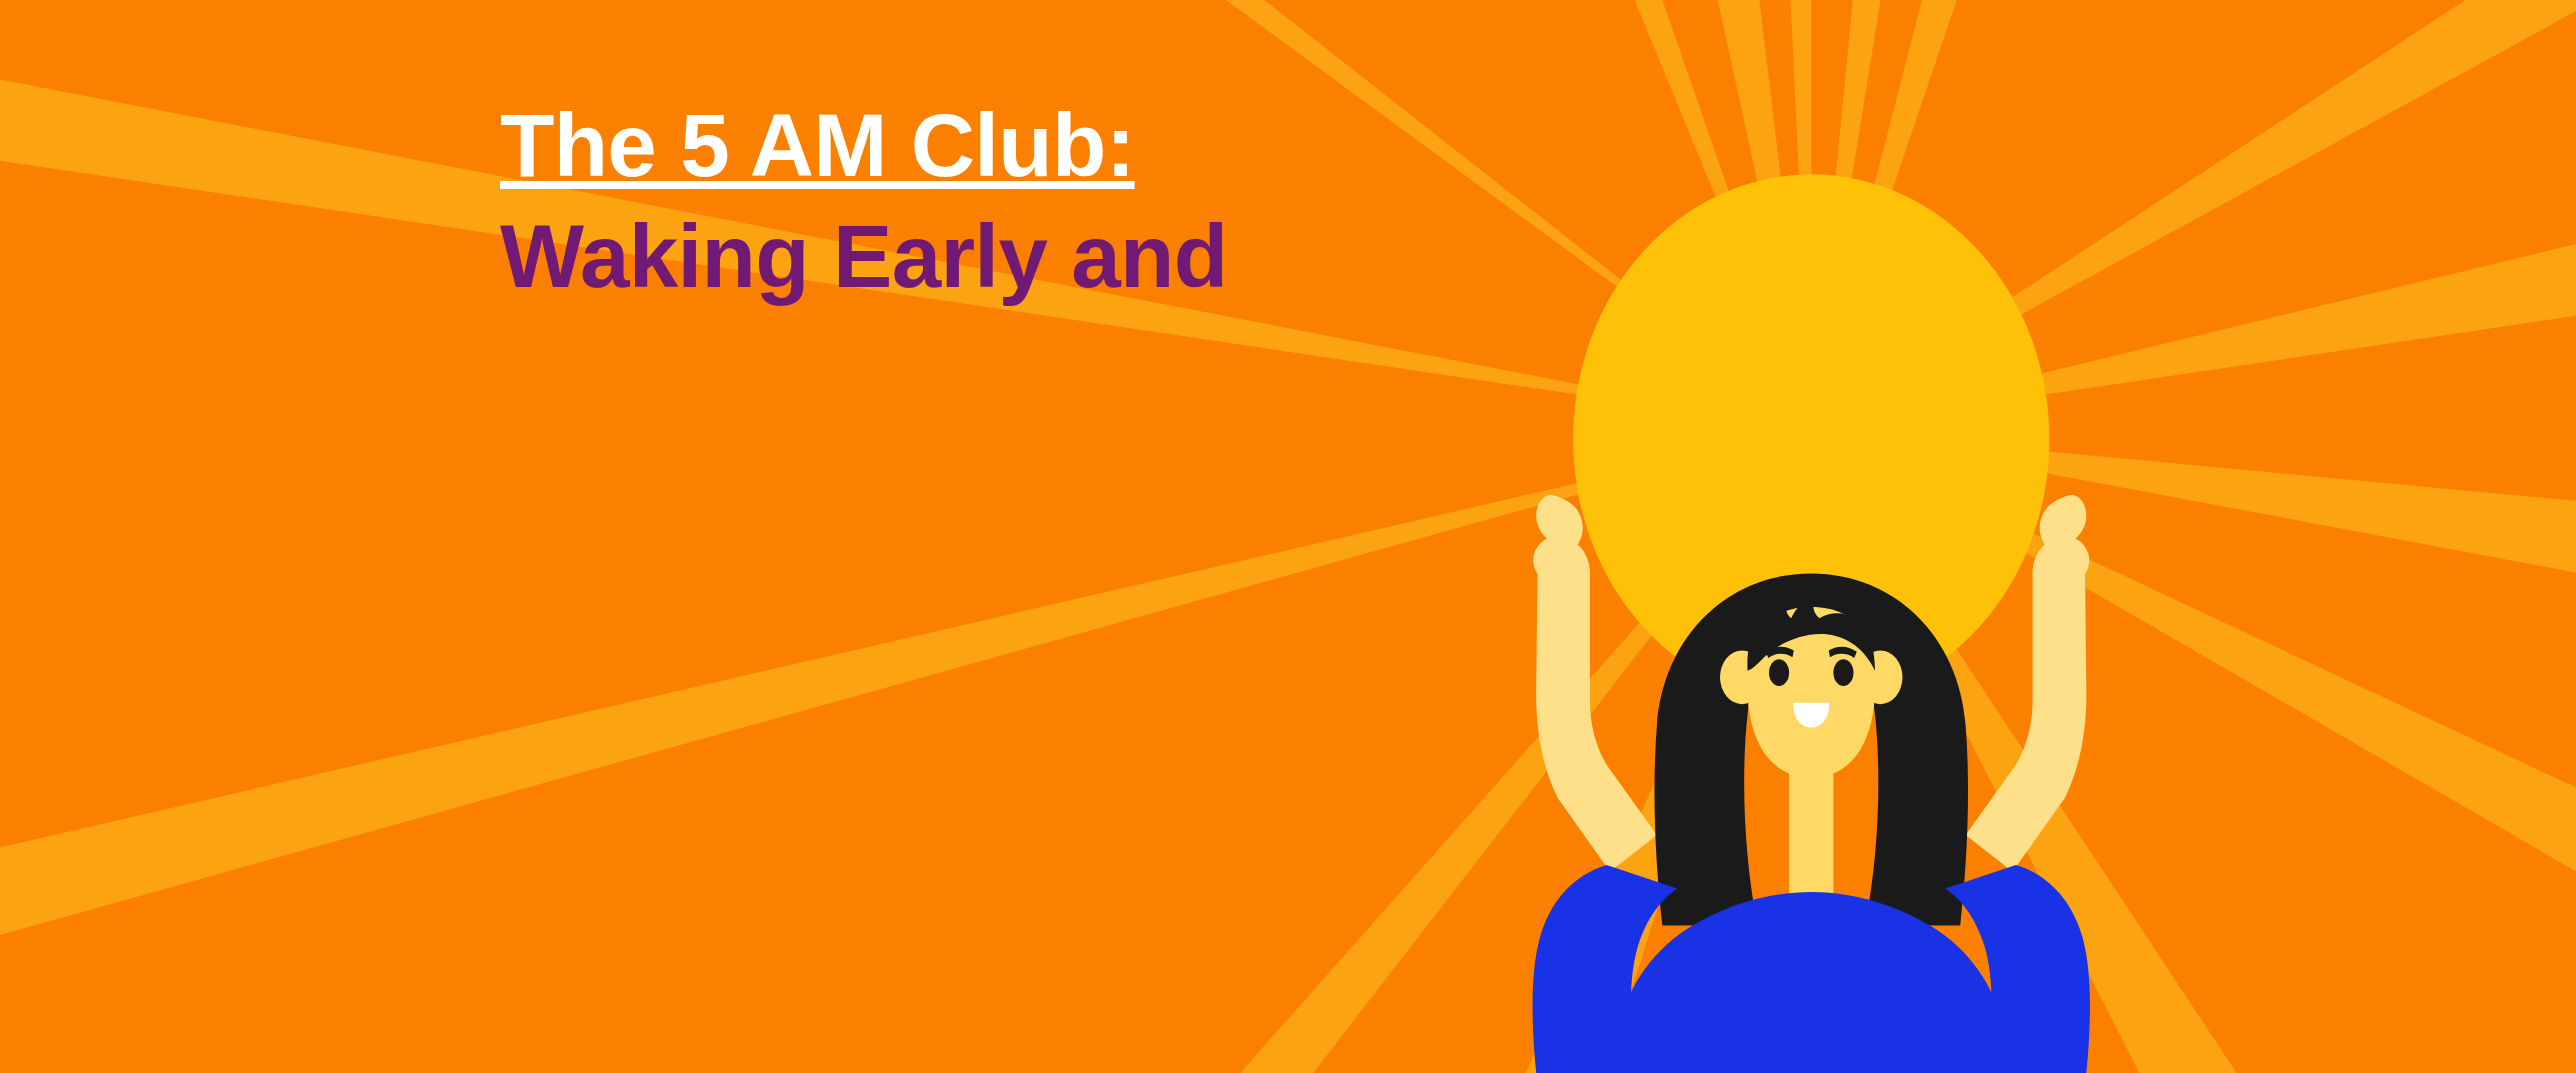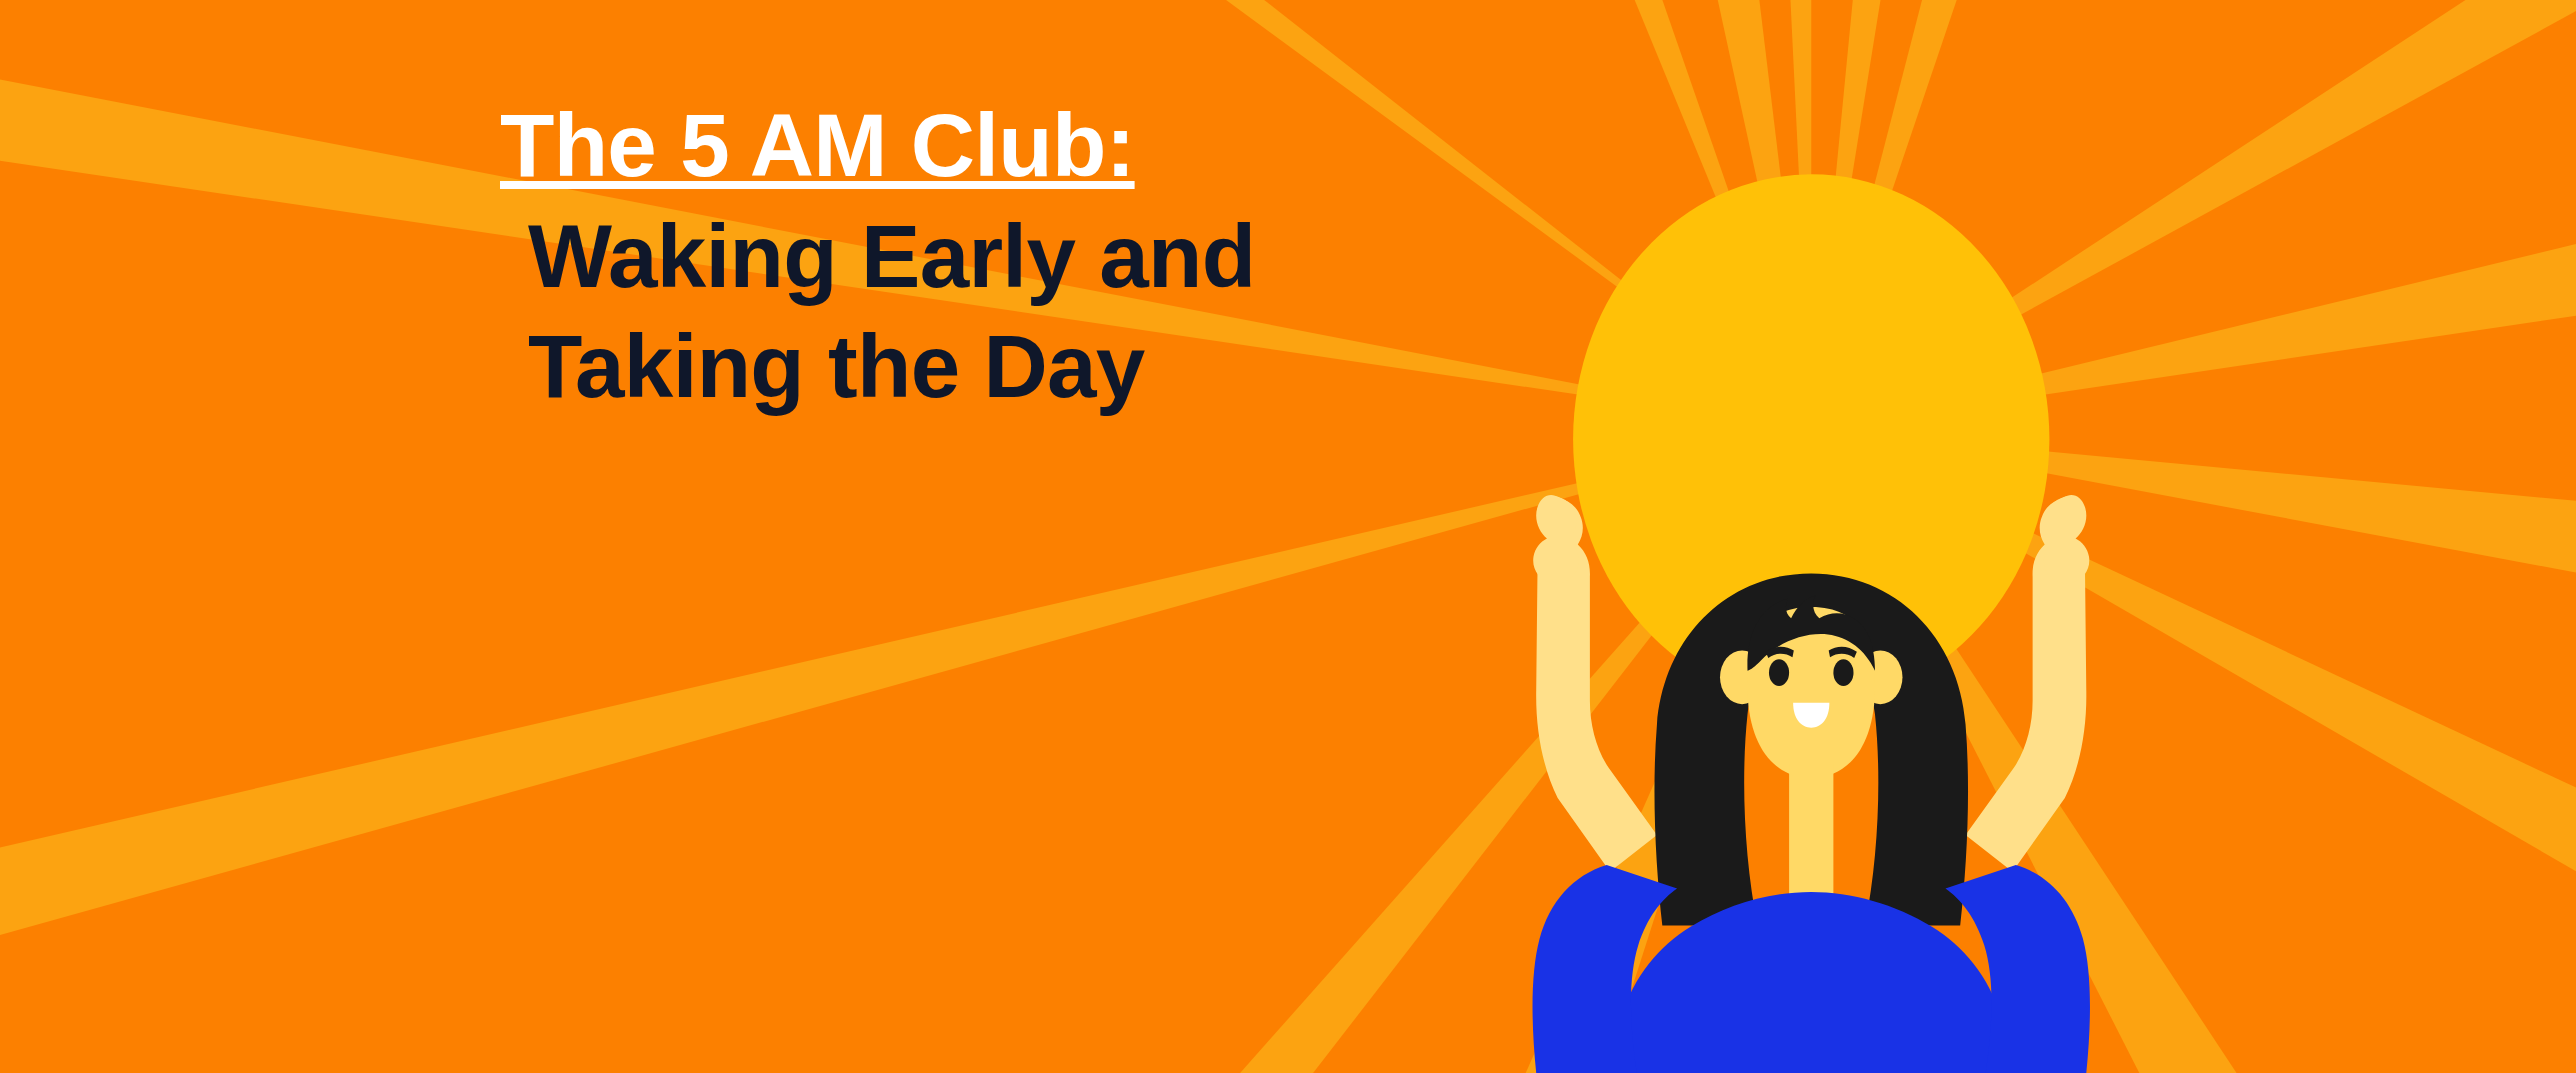--- a/index.html
+++ b/index.html
@@ -42,21 +42,21 @@
   }
   .title-line {
     display: block;
     font-size: 89px;
     font-weight: 700;
     margin: 0 0 21.5px 0;
     white-space: nowrap;
     font-family: "Liberation Sans", sans-serif;
   }
   .title-line.light { color: #FFFFFF; text-decoration: underline; }
-  .title-line.dark  { color: #0f172a; margin-left: 28px; }
+  .title-line.dark  { color: #701a75; }
 </style>
 </head>
 <body>
 
 <div class="banner">
 
   <svg class="rays-layer" viewBox="0 0 3840 1600" preserveAspectRatio="none">
     <rect x="0" y="0" width="3840" height="1600" fill="#FC8000"></rect>
     <g>
 
@@ -195,17 +195,16 @@
              C 3055 1305 3090 1345 3105 1400
              C 3118 1450 3118 1520 3110 1600
              L 2960 1600
              C 2972 1520 2972 1455 2958 1410
              C 2945 1368 2922 1340 2900 1325 Z" fill="#1932E6"></path>
   </svg>
 
   <div class="title-block">
     <span class="title-line light">The 5 AM Club:</span>
     <span class="title-line dark">Waking Early and</span>
-    <span class="title-line dark">Taking the Day</span>
   </div>
 
 </div>
 
 
 </body></html>

